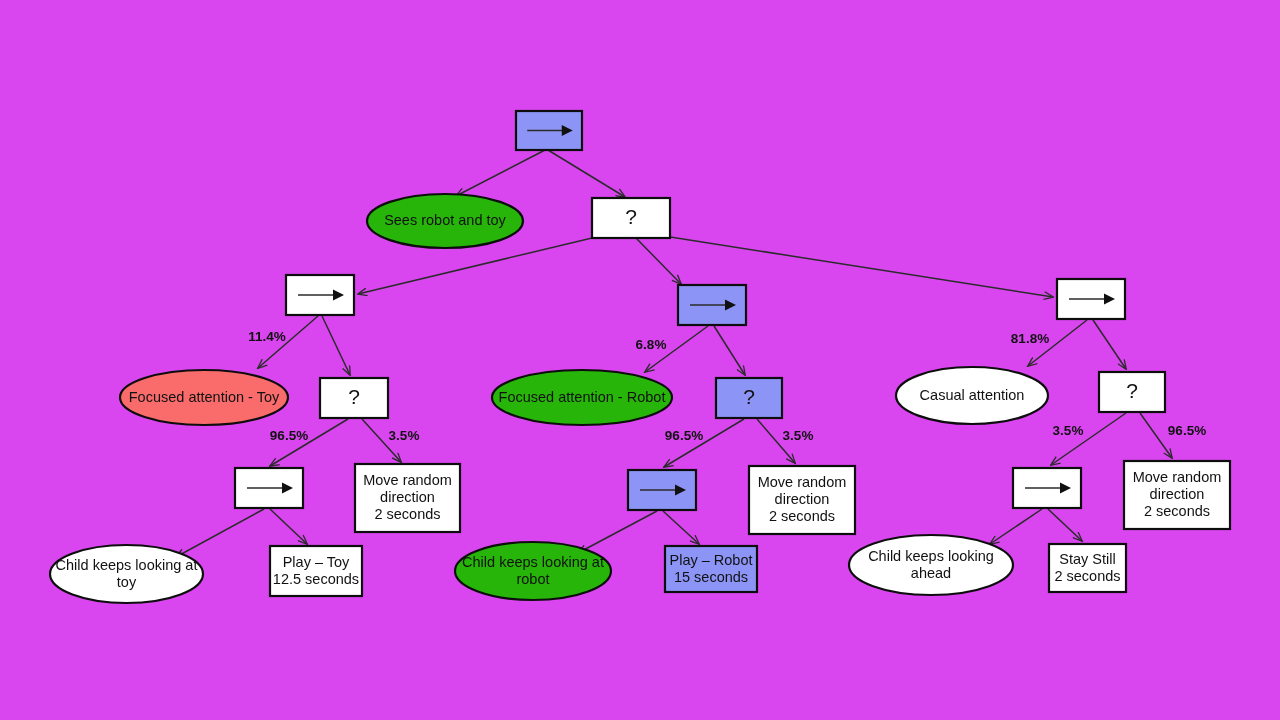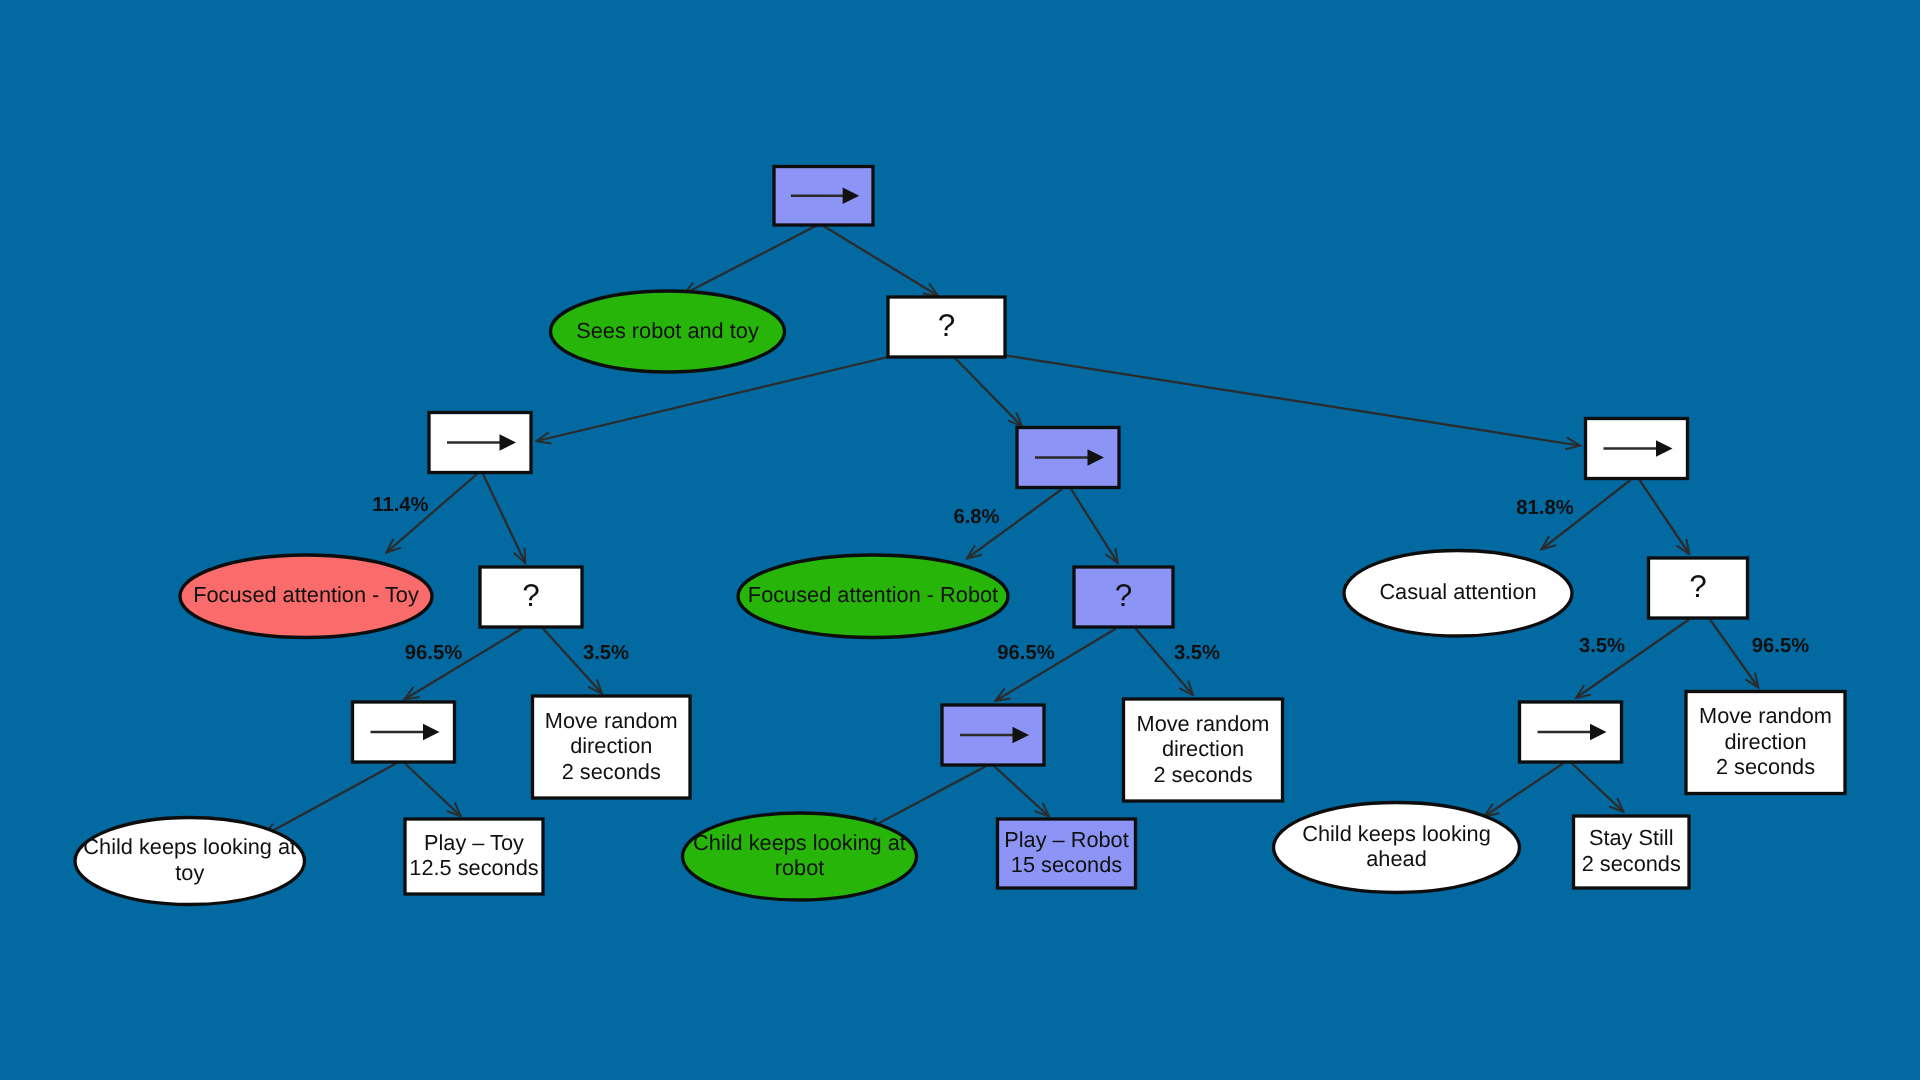--- a/index.html
+++ b/index.html
@@ -11,21 +11,21 @@
   body {
     width: 1280px;
     height: 720px;
     overflow: hidden;
     font-family: "Liberation Sans", sans-serif;
   }
   #diagram-root {
     position: relative;
     width: 1280px;
     height: 720px;
-    background: #0369a1;
+    background: #d946ef;
   }
   svg#tree-svg {
     display: block;
     width: 1280px;
     height: 720px;
   }
   .node-shape {
     stroke: #0d0d0d;
   }
   .node-rect {

